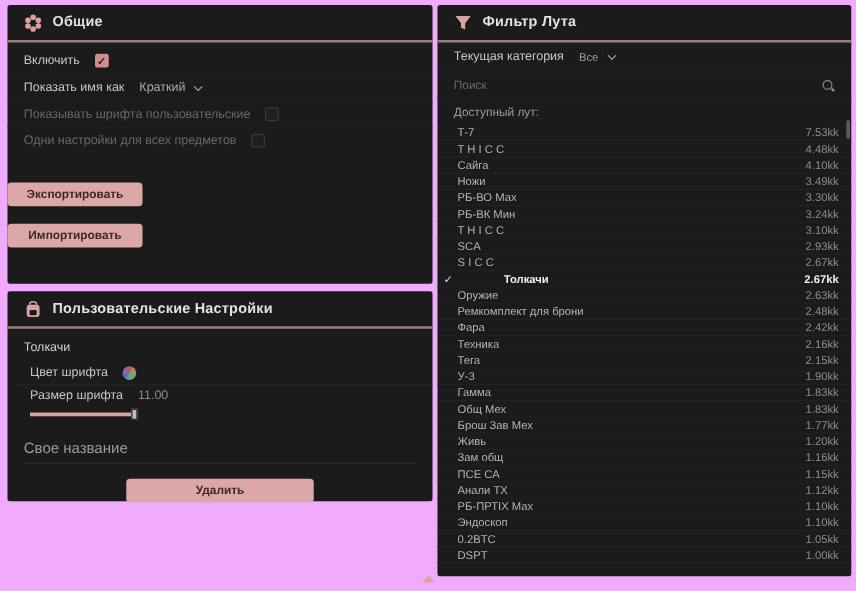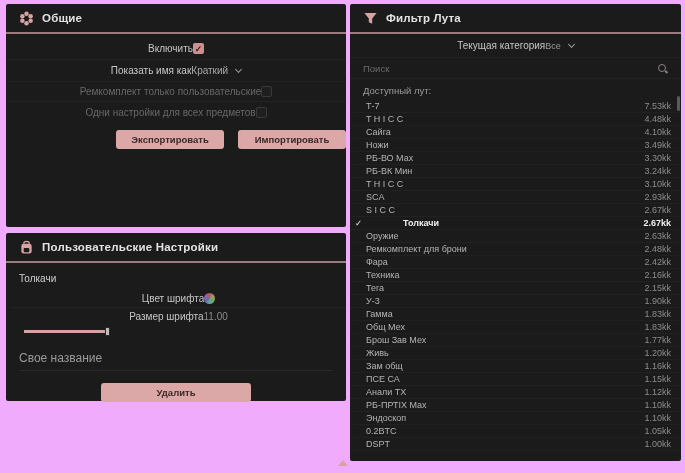--- a/index.html
+++ b/index.html
@@ -10,39 +10,39 @@
   .panel { position:absolute; background:#1b1b1b; border-radius:2px; }
   .panel-general { left:6px; top:4px; width:340px; height:223px; }
   .panel-custom  { left:6px; top:233px; width:340px; height:168px; }
   .panel-loot    { left:350px; top:4px; width:331px; height:457px; }
 
   header.phead { display:flex; align-items:center; gap:8px; height:30px;
     padding:0 13px; border-bottom:2px solid #9a7c7e; }
   header.phead h2 { font-size:11.5px; font-weight:bold; color:#e2e2e2; letter-spacing:.2px; }
   .picon { width:15px; height:15px; flex:0 0 auto; display:block; }
 
-  .row { display:flex; align-items:center; justify-content:center;
-    height:22px; padding:0 13px; border-bottom:1px solid #222; }
+  .row { display:flex; align-items:center; justify-content:flex-start;
+    height:22px; padding:0 13px; border-bottom:1px solid #222;gap:12px; }
   .row.nline { border-bottom:none; }
   .lbl { font-size:10px; color:#c6c6c6; }
   .lbl.dim { color:#686868; }
 
   .cb { width:11px; height:11px; border-radius:2px; display:flex; align-items:center;
     justify-content:center; font-size:9px; }
   .cb.checked { background:#d08f8f; color:#2e1d1d; }
   .cb.checked::after { content:"\2713"; font-weight:bold; }
   .cb.disabled { background:#1f1f1f; border:1px solid #3a3a3a; }
 
   .dropdown { display:flex; align-items:center; gap:8px; cursor:pointer; }
   .dropdown .dval { font-size:10px; color:#a9a9a9; }
   .dropdown .dval.small { font-size:9px; color:#9a9a9a; }
   .chev { width:5px; height:5px; border-right:1.5px solid #9a9a9a;
     border-bottom:1.5px solid #9a9a9a; transform:rotate(45deg); margin-top:-3px; }
 
-  .btnrow { display:flex; justify-content:flex-end; gap:14px; margin-top:8px; }
+  .btnrow { display:flex; justify-content:flex-end; gap:14px; margin-top:24px;flex-direction:column; }
   button.pink { background:#dba7a7; color:#3c2828; border:none; border-radius:3px;
     font-family:inherit; font-size:9.5px; font-weight:bold; padding:4px 0; width:108px;
     cursor:pointer; }
 
   .item-name { font-size:10px; color:#cfcfcf; padding:10px 13px 6px; }
   .inrow { margin-left:5px; }
   .valtxt { font-size:10px; color:#8a8a8a; }
   .colorwheel { width:11px; height:11px; border-radius:50%; cursor:pointer; opacity:.85;
     background:conic-gradient(#c06a6a,#c0ae6a,#7ec06a,#6ac0b4,#6a77c0,#b46ac0,#c06a6a); }
   .slider { position:relative; height:9px; margin:2px 13px 0 18px; cursor:pointer; }
@@ -110,21 +110,21 @@
       <span class="cb checked"></span>
     </div>
     <div class="row">
       <span class="lbl">Показать имя как</span>
       <span class="dropdown">
         <span class="dval">Краткий</span>
         <i class="chev"></i>
       </span>
     </div>
     <div class="row" style="height:20px">
-      <span class="lbl dim">Ремкомплект только пользовательские</span>
+      <span class="lbl dim">Показывать шрифта пользовательские</span>
       <span class="cb disabled"></span>
     </div>
     <div class="row nline" style="height:20px">
       <span class="lbl dim">Одни настройки для всех предметов</span>
       <span class="cb disabled"></span>
     </div>
     <div class="btnrow">
       <button class="pink">Экспортировать</button>
       <button class="pink">Импортировать</button>
     </div>

